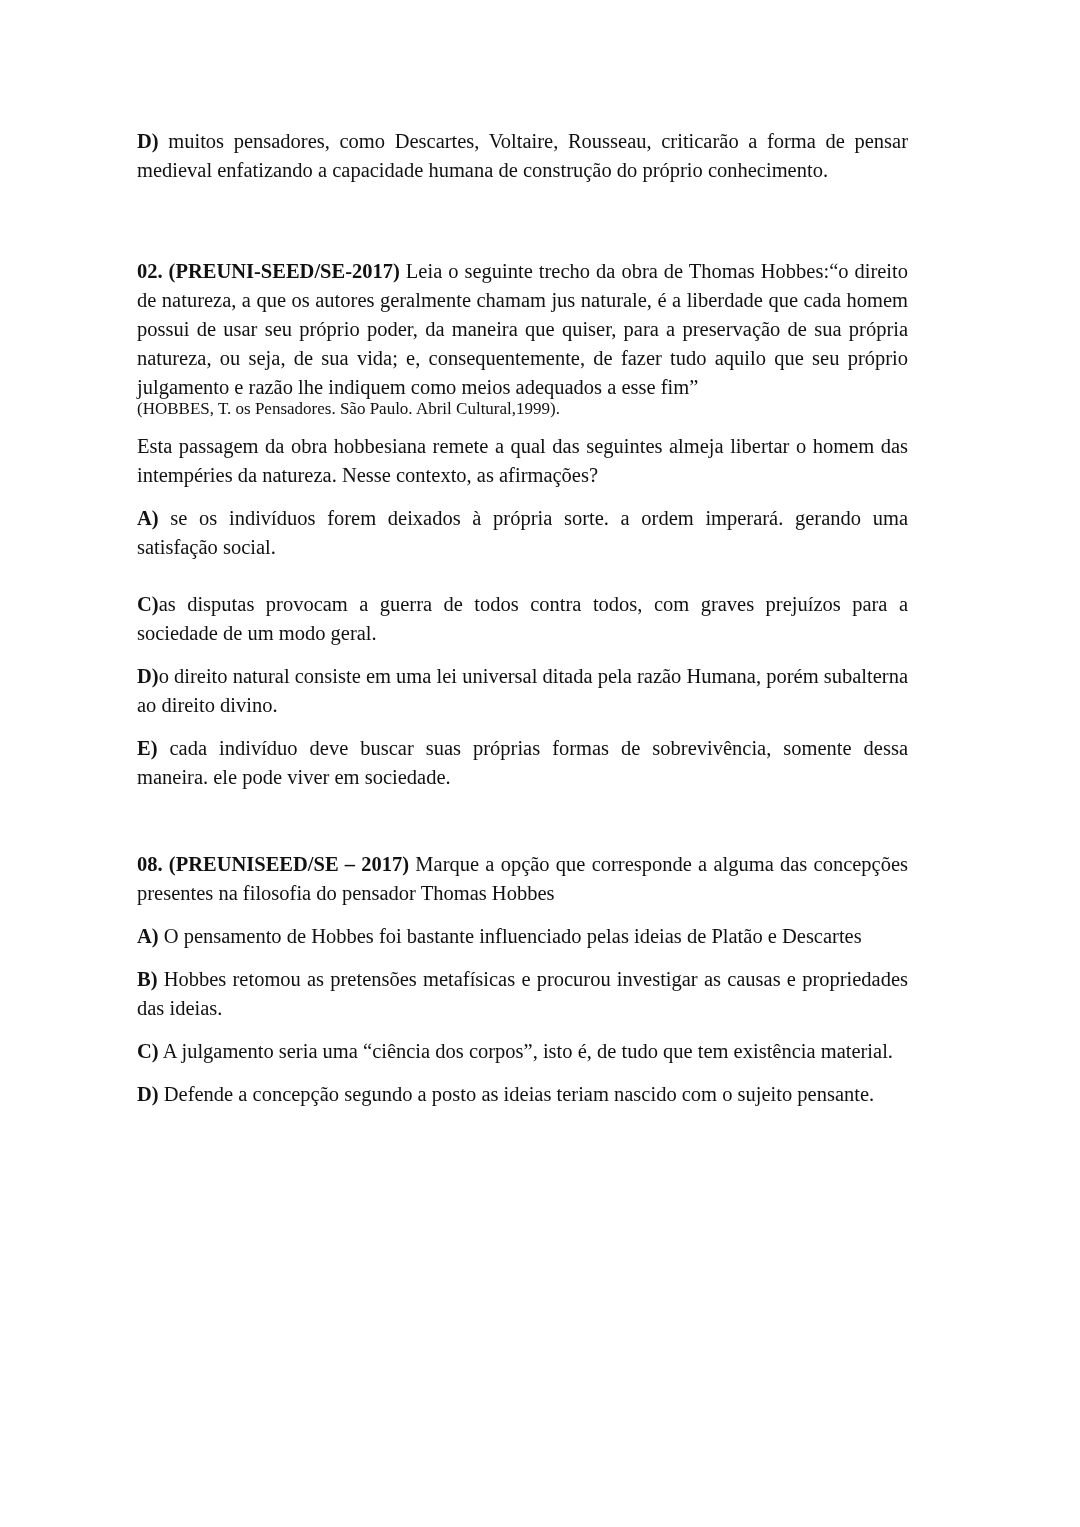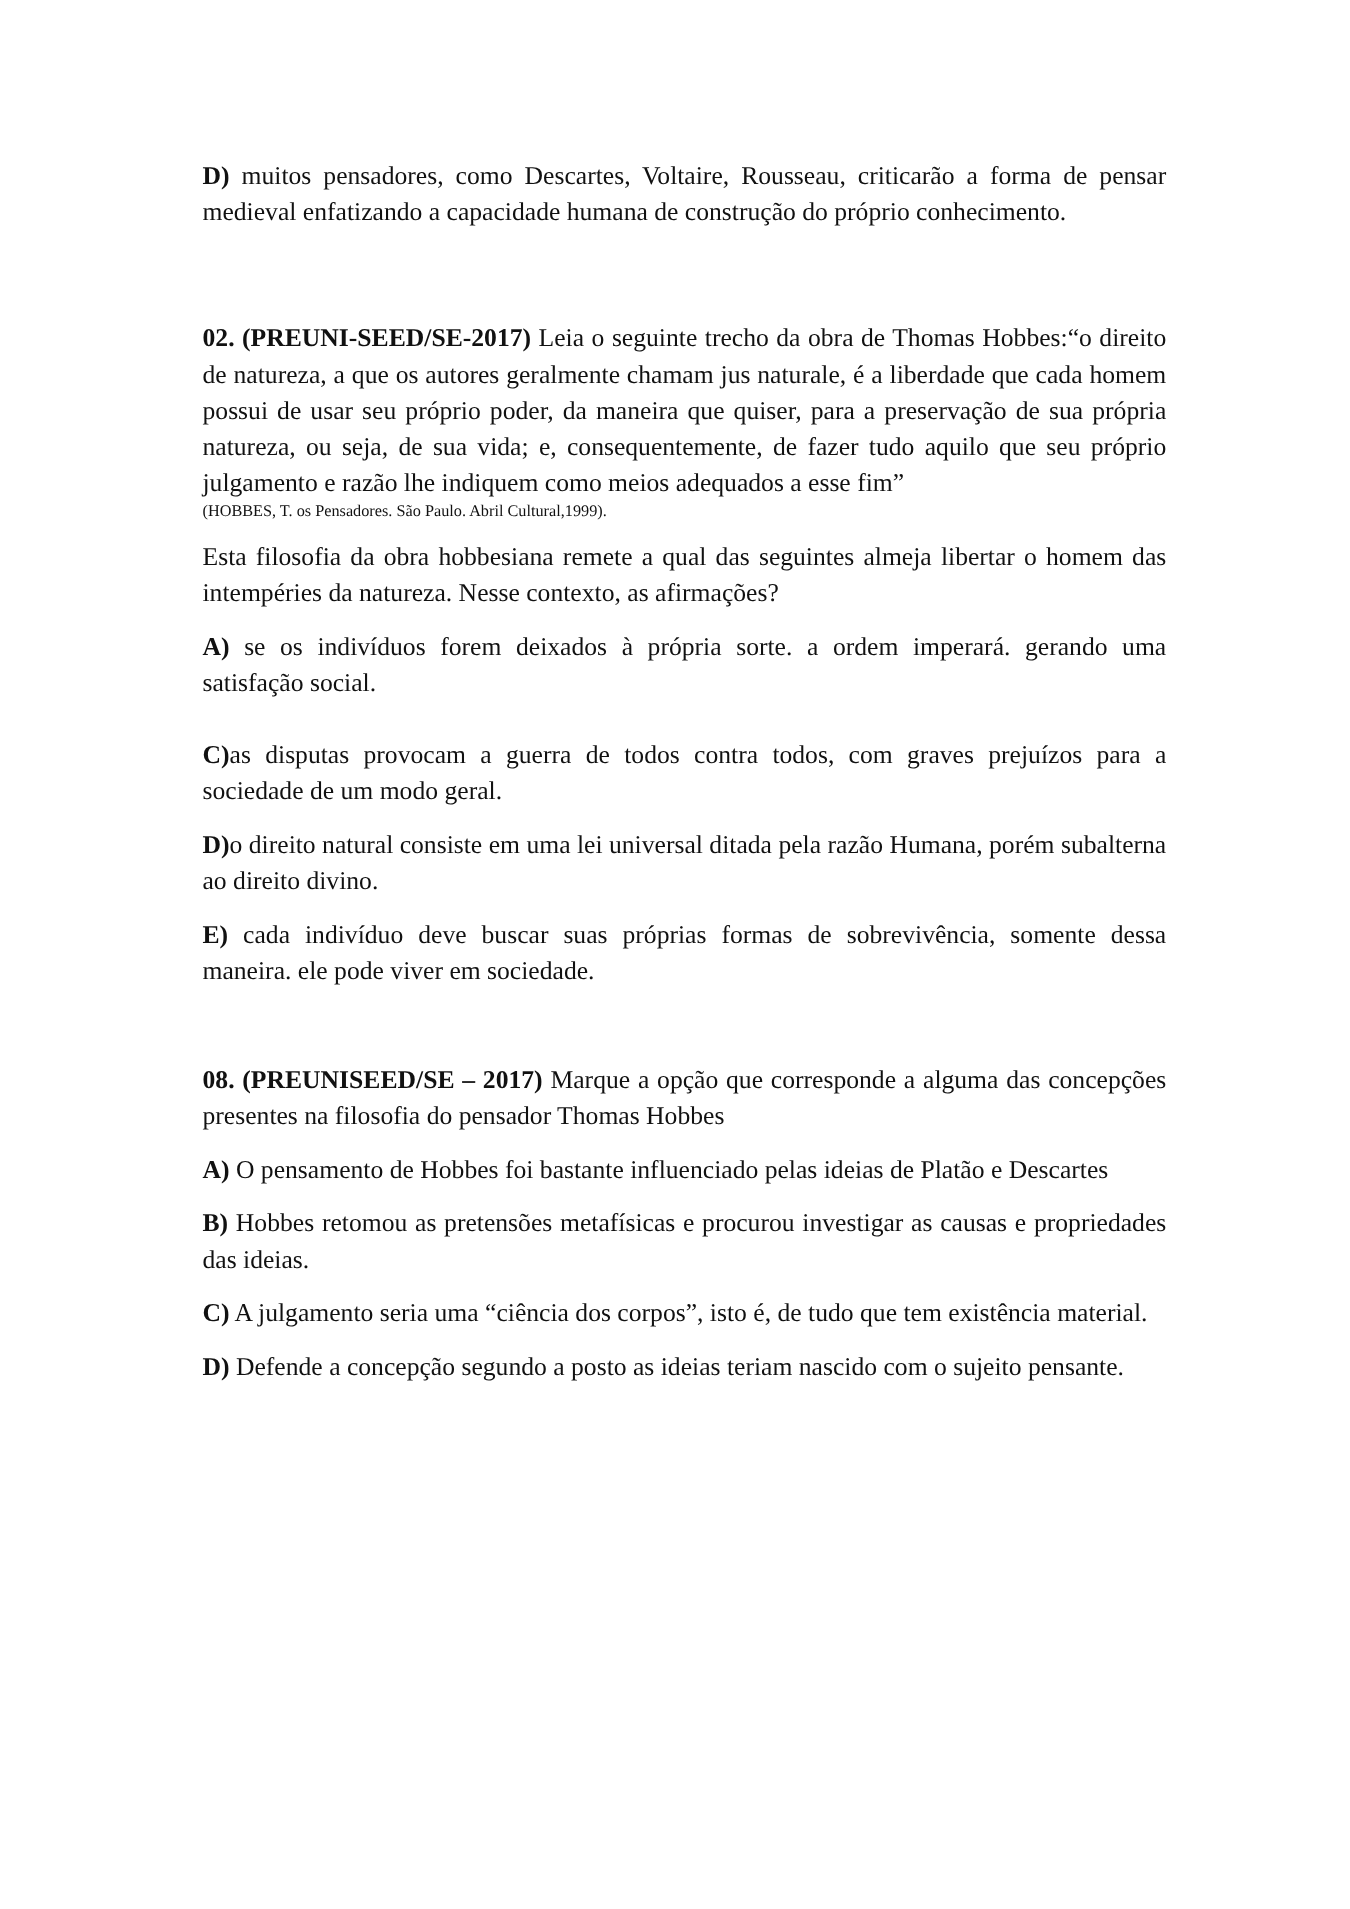--- a/index.html
+++ b/index.html
@@ -1,37 +1,37 @@
 <!DOCTYPE html>
 <html><head>
   <meta charset="utf-8">
   <style>
     html, body { margin: 0; padding: 0; background: #ffffff; }
     body { width: 1080px; height: 1527px; position: relative; overflow: hidden;
            font-family: "Liberation Serif", serif; color: #111111; }
-    .page { position: absolute; left: 162px; top: 127px; width: 771px; }
+    .page { position: absolute; left: 137px; top: 127px; width: 771px; }
     .p { font-size: 20.5px; line-height: 29px; text-align: justify; margin: 0; }
     .b { font-weight: bold; }
-    .cite { font-size: 13px; line-height: 18px; display: block; margin-top: -2px; }
+    .cite { font-size: 17px; line-height: 18px; display: block; margin-top: -2px; }
     .gap-s { height: 14px; }
     .gap-l { height: 58px; }
   </style>
 </head>
 <body>
 
 <div class="page">
 
   <p class="p"><span class="b">D)</span><span> muitos pensadores, como Descartes, Voltaire, Rousseau, criticarão a forma de pensar medieval enfatizando a capacidade humana de construção do próprio conhecimento.</span></p>
   <div class="gap-s"></div>
 
   <div class="gap-l"></div>
 
   <p class="p"><span class="b">02. (PREUNI-SEED/SE-2017)</span><span> Leia o seguinte trecho da obra de Thomas Hobbes:“o direito de natureza, a que os autores geralmente chamam jus naturale, é a liberdade que cada homem possui de usar seu próprio poder, da maneira que quiser, para a preservação de sua própria natureza, ou seja, de sua vida; e, consequentemente, de fazer tudo aquilo que seu próprio julgamento e razão lhe indiquem como meios adequados a esse fim”</span><span class="cite">(HOBBES, T. os Pensadores. São Paulo. Abril Cultural,1999).</span></p>
   <div class="gap-s"></div>
-  <p class="p">Esta filosofia da obra hobbesiana remete a qual das seguintes almeja libertar o homem das intempéries da natureza. Nesse contexto, as afirmações?</p>
+  <p class="p">Esta passagem da obra hobbesiana remete a qual das seguintes almeja libertar o homem das intempéries da natureza. Nesse contexto, as afirmações?</p>
   <div class="gap-s"></div>
   <p class="p"><span class="b">A)</span><span> se os indivíduos forem deixados à própria sorte. a ordem imperará.  gerando uma satisfação social.</span></p>
   <div class="gap-s"></div>
   <div class="gap-s"></div>
   <p class="p"><span class="b">C)</span><span>as disputas provocam a guerra de todos contra todos, com graves prejuízos para a sociedade de um modo geral.</span></p>
   <div class="gap-s"></div>
   <p class="p"><span class="b">D)</span><span>o direito natural consiste em uma lei universal ditada pela razão Humana, porém subalterna ao direito divino.</span></p>
   <div class="gap-s"></div>
   <p class="p"><span class="b">E)</span><span> cada indivíduo deve buscar suas próprias formas de sobrevivência, somente dessa maneira. ele pode viver em sociedade.</span></p>
 

